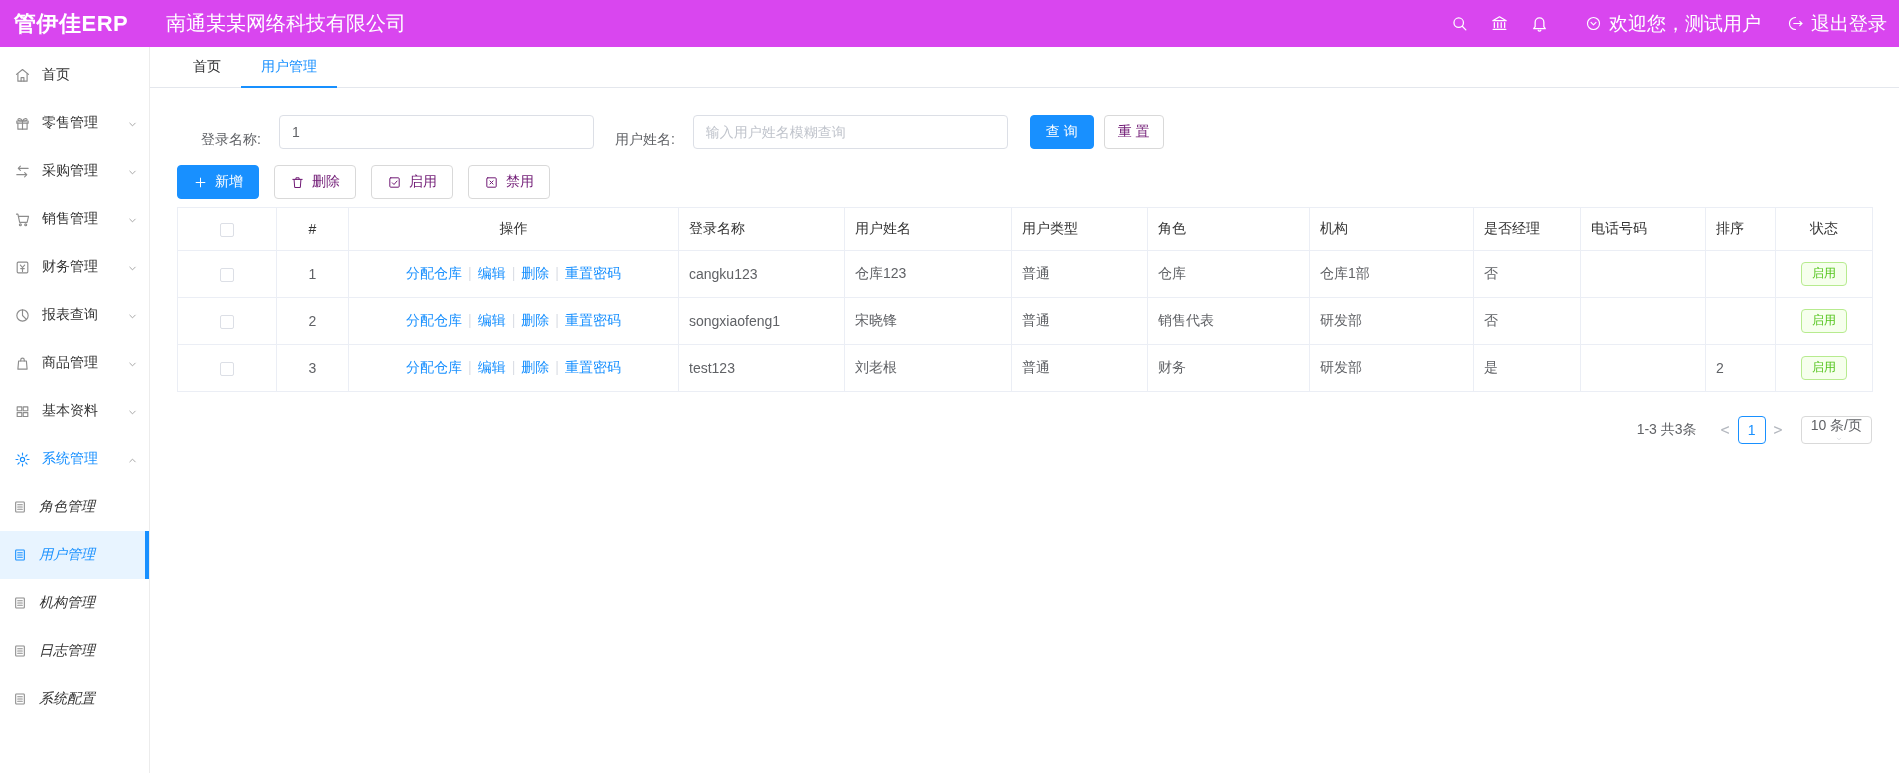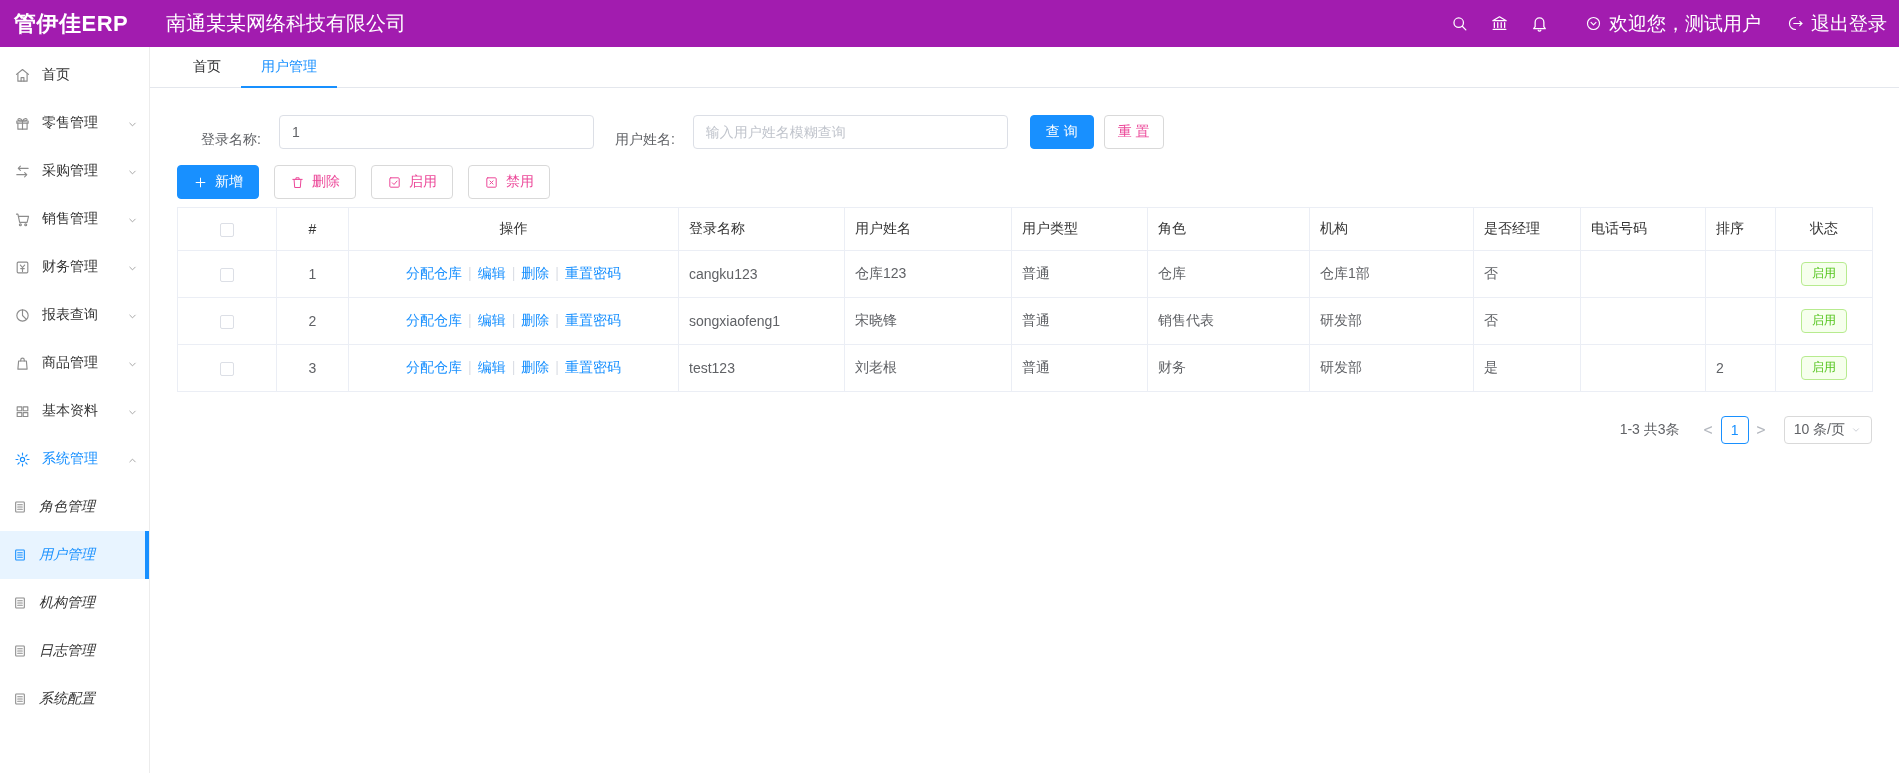--- a/index.html
+++ b/index.html
@@ -1,21 +1,21 @@
 <!DOCTYPE html>
 <html><head>
 <meta charset="utf-8">
 <style>
   * { margin:0; padding:0; box-sizing:border-box; }
   html,body { width:1899px; height:773px; }
   body { font-family:"Liberation Sans","DejaVu Sans",sans-serif; font-size:14px; color:#303133; background:#fff; overflow:hidden; }
   svg.ic { display:inline-block; vertical-align:middle; fill:none; stroke:currentColor; stroke-width:1.6; stroke-linecap:round; stroke-linejoin:round; }
 
   
-  .header { height:47px; background:#a21caf; color:#fff; display:flex; align-items:center; }
+  .header { height:47px; background:#d946ef; color:#fff; display:flex; align-items:center; }
   .logo { width:150px; padding-left:14px; font-size:22px; font-weight:bold; letter-spacing:.5px; white-space:nowrap; }
   .company { margin-left:16px; font-size:20px; }
   .header-right { margin-left:auto; display:flex; align-items:center; padding-right:12px; }
   .hicon { width:40px; text-align:center; cursor:pointer; }
   .hicon svg { width:19px; height:19px; }
   .huser, .hlogout { display:flex; align-items:center; margin-left:26px; cursor:pointer; font-size:19px; }
   .huser svg, .hlogout svg { width:17px; height:17px; margin-right:7px; }
 
   
   .layout { display:flex; height:726px; }
@@ -42,21 +42,21 @@
 
   
   .content { padding:27px 27px 0 27px; }
   .search-row { display:flex; align-items:flex-end;margin-left:24px; }
   .f-label { color:#606266; margin-right:18px; white-space:nowrap; }
   .f-input { width:315px; height:34px; border:1px solid #dcdfe6; border-radius:4px; padding:0 12px; font-size:14px; color:#606266; font-family:inherit; outline:none; }
   .f-input::placeholder { color:#c0c4cc; }
   .sgap { margin-left:21px; }
   .btn { height:34px; border-radius:4px; font-size:14px; font-family:inherit; cursor:pointer; display:inline-flex; align-items:center; justify-content:center; }
   .btn-primary { background:#1890ff; color:#fff; border:1px solid #1890ff; }
-  .btn-plain { background:#fff; color:#ec4899; border:1px solid #d9d9d9; }
+  .btn-plain { background:#fff; color:#701a75; border:1px solid #d9d9d9; }
   .btn-query { margin-left:22px; padding:0 15px; }
   .btn-reset { margin-left:10px; padding:0 13px; }
 
   .toolbar { margin-top:16px; display:flex; align-items:center; }
   .toolbar .btn { padding:0 15px; margin-right:15px; }
   .toolbar .btn svg { width:15px; height:15px; margin-right:7px; }
 
   
   table { width:100%; border-collapse:collapse; table-layout:fixed; margin-top:8px; font-size:14px; }
   th, td { border:1px solid #ebeef5; padding:0 10px; font-weight:normal; text-align:left; overflow:hidden; white-space:nowrap; }
@@ -66,21 +66,21 @@
   .checkbox { width:14px; height:14px; border:1px solid #dcdfe6; border-radius:2px; background:#fff; display:inline-block; vertical-align:middle; cursor:pointer; }
   .op-link { color:#1890ff; cursor:pointer; text-decoration:none; }
   .op-sep { color:#dcdfe6; margin:0 6px; }
   .tag-enabled { display:inline-block; padding:3px 10px; font-size:12px; color:#52c41a; background:#f6ffed; border:1px solid #b7eb8f; border-radius:4px; line-height:1.3; }
 
   
   .pager { margin-top:24px; display:flex; justify-content:flex-end; align-items:center; color:#606266; }
   .pager-total { margin-right:16px; }
   .pg-arrow { color:#b4b8bf; font-size:15px; padding:0 8px; cursor:pointer; font-family:"DejaVu Sans Mono",monospace; }
   .pg-num { min-width:28px; height:28px; border:1px solid #1890ff; border-radius:4px; color:#1890ff; display:flex; align-items:center; justify-content:center; cursor:pointer; }
-  .pg-size { height:28px; margin-left:10px; padding:0 9px; border:1px solid #d9d9d9; border-radius:4px; display:flex; align-items:center; cursor:pointer; color:#606266; }
+  .pg-size { height:28px; margin-left:10px; padding:0 9px; border:1px solid #d9d9d9; border-radius:4px; display:flex; align-items:center; cursor:pointer; color:#606266;flex-direction:column; }
   .pg-size svg { width:12px; height:12px; margin-left:5px; color:#c0c4cc; }
 </style>
 </head>
 <body>
 
 <svg width="0" height="0" style="position:absolute">
   <defs>
     <symbol id="i-home" viewBox="0 0 24 24">
         <path d="M3.5 10.5L12 3.5l8.5 7"></path>
         <path d="M5.5 9.2V20h13V9.2"></path>

